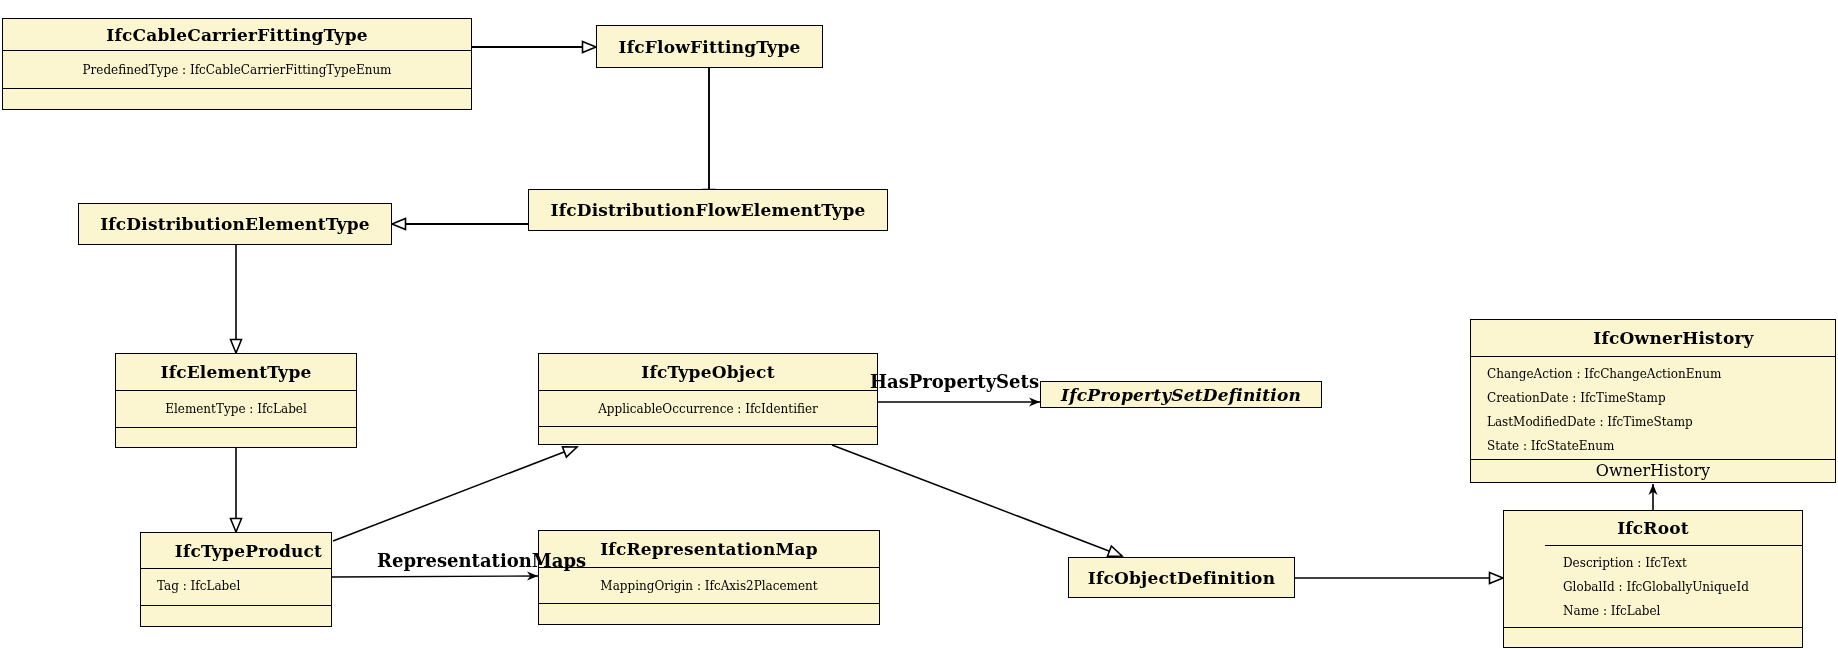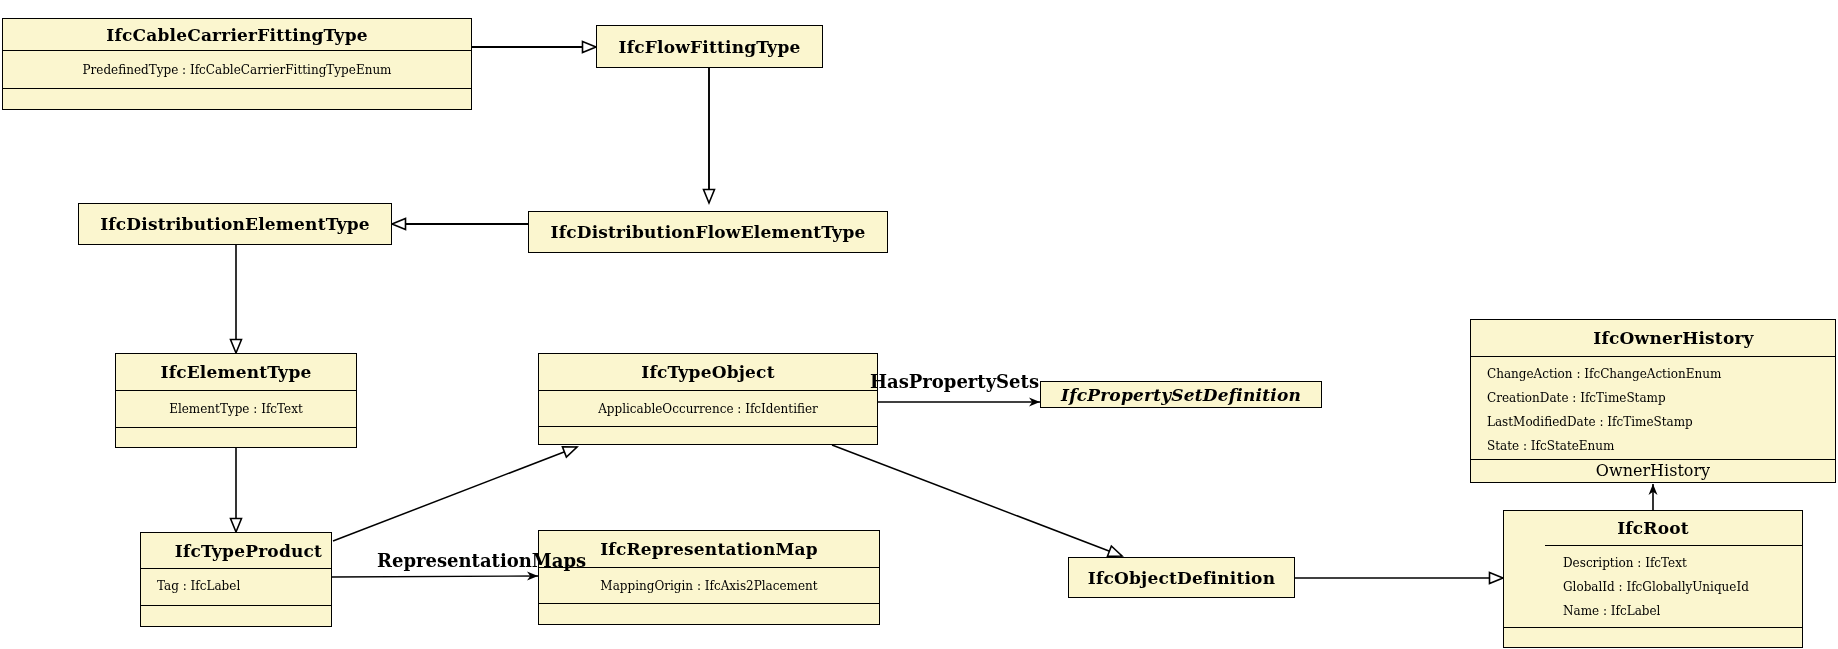--- a/index.html
+++ b/index.html
@@ -51,28 +51,28 @@
   </div>
 
   <div class="cls" style="left:596px;top:25px;width:227px;height:43px;">
     <div class="title" style="height:100%;">IfcFlowFittingType</div>
   </div>
 
   <div class="cls" style="left:78px;top:203px;width:314px;height:42px;">
     <div class="title" style="height:100%;">IfcDistributionElementType</div>
   </div>
 
-  <div class="cls" style="left:528px;top:211px;width:360px;height:42px;">
+  <div class="cls" style="left:528px;top:189px;width:360px;height:42px;">
     <div class="title" style="height:100%;">IfcDistributionFlowElementType</div>
   </div>
 
   <div class="cls" style="left:115px;top:353px;width:242px;height:95px;">
     <div class="title" style="height:36px;">IfcElementType</div>
     <div class="sec center1" style="height:37px;">
-      <span class="attr-line">ElementType : IfcText</span>
+      <span class="attr-line">ElementType : IfcLabel</span>
     </div>
     <div class="sec" style="height:17px;"></div>
   </div>
 
   <div class="cls" style="left:538px;top:353px;width:340px;height:92px;">
     <div class="title" style="height:36px;">IfcTypeObject</div>
     <div class="sec center1" style="height:36px;">
       <span class="attr-line">ApplicableOccurrence : IfcIdentifier</span>
     </div>
     <div class="sec" style="height:15px;"></div>

